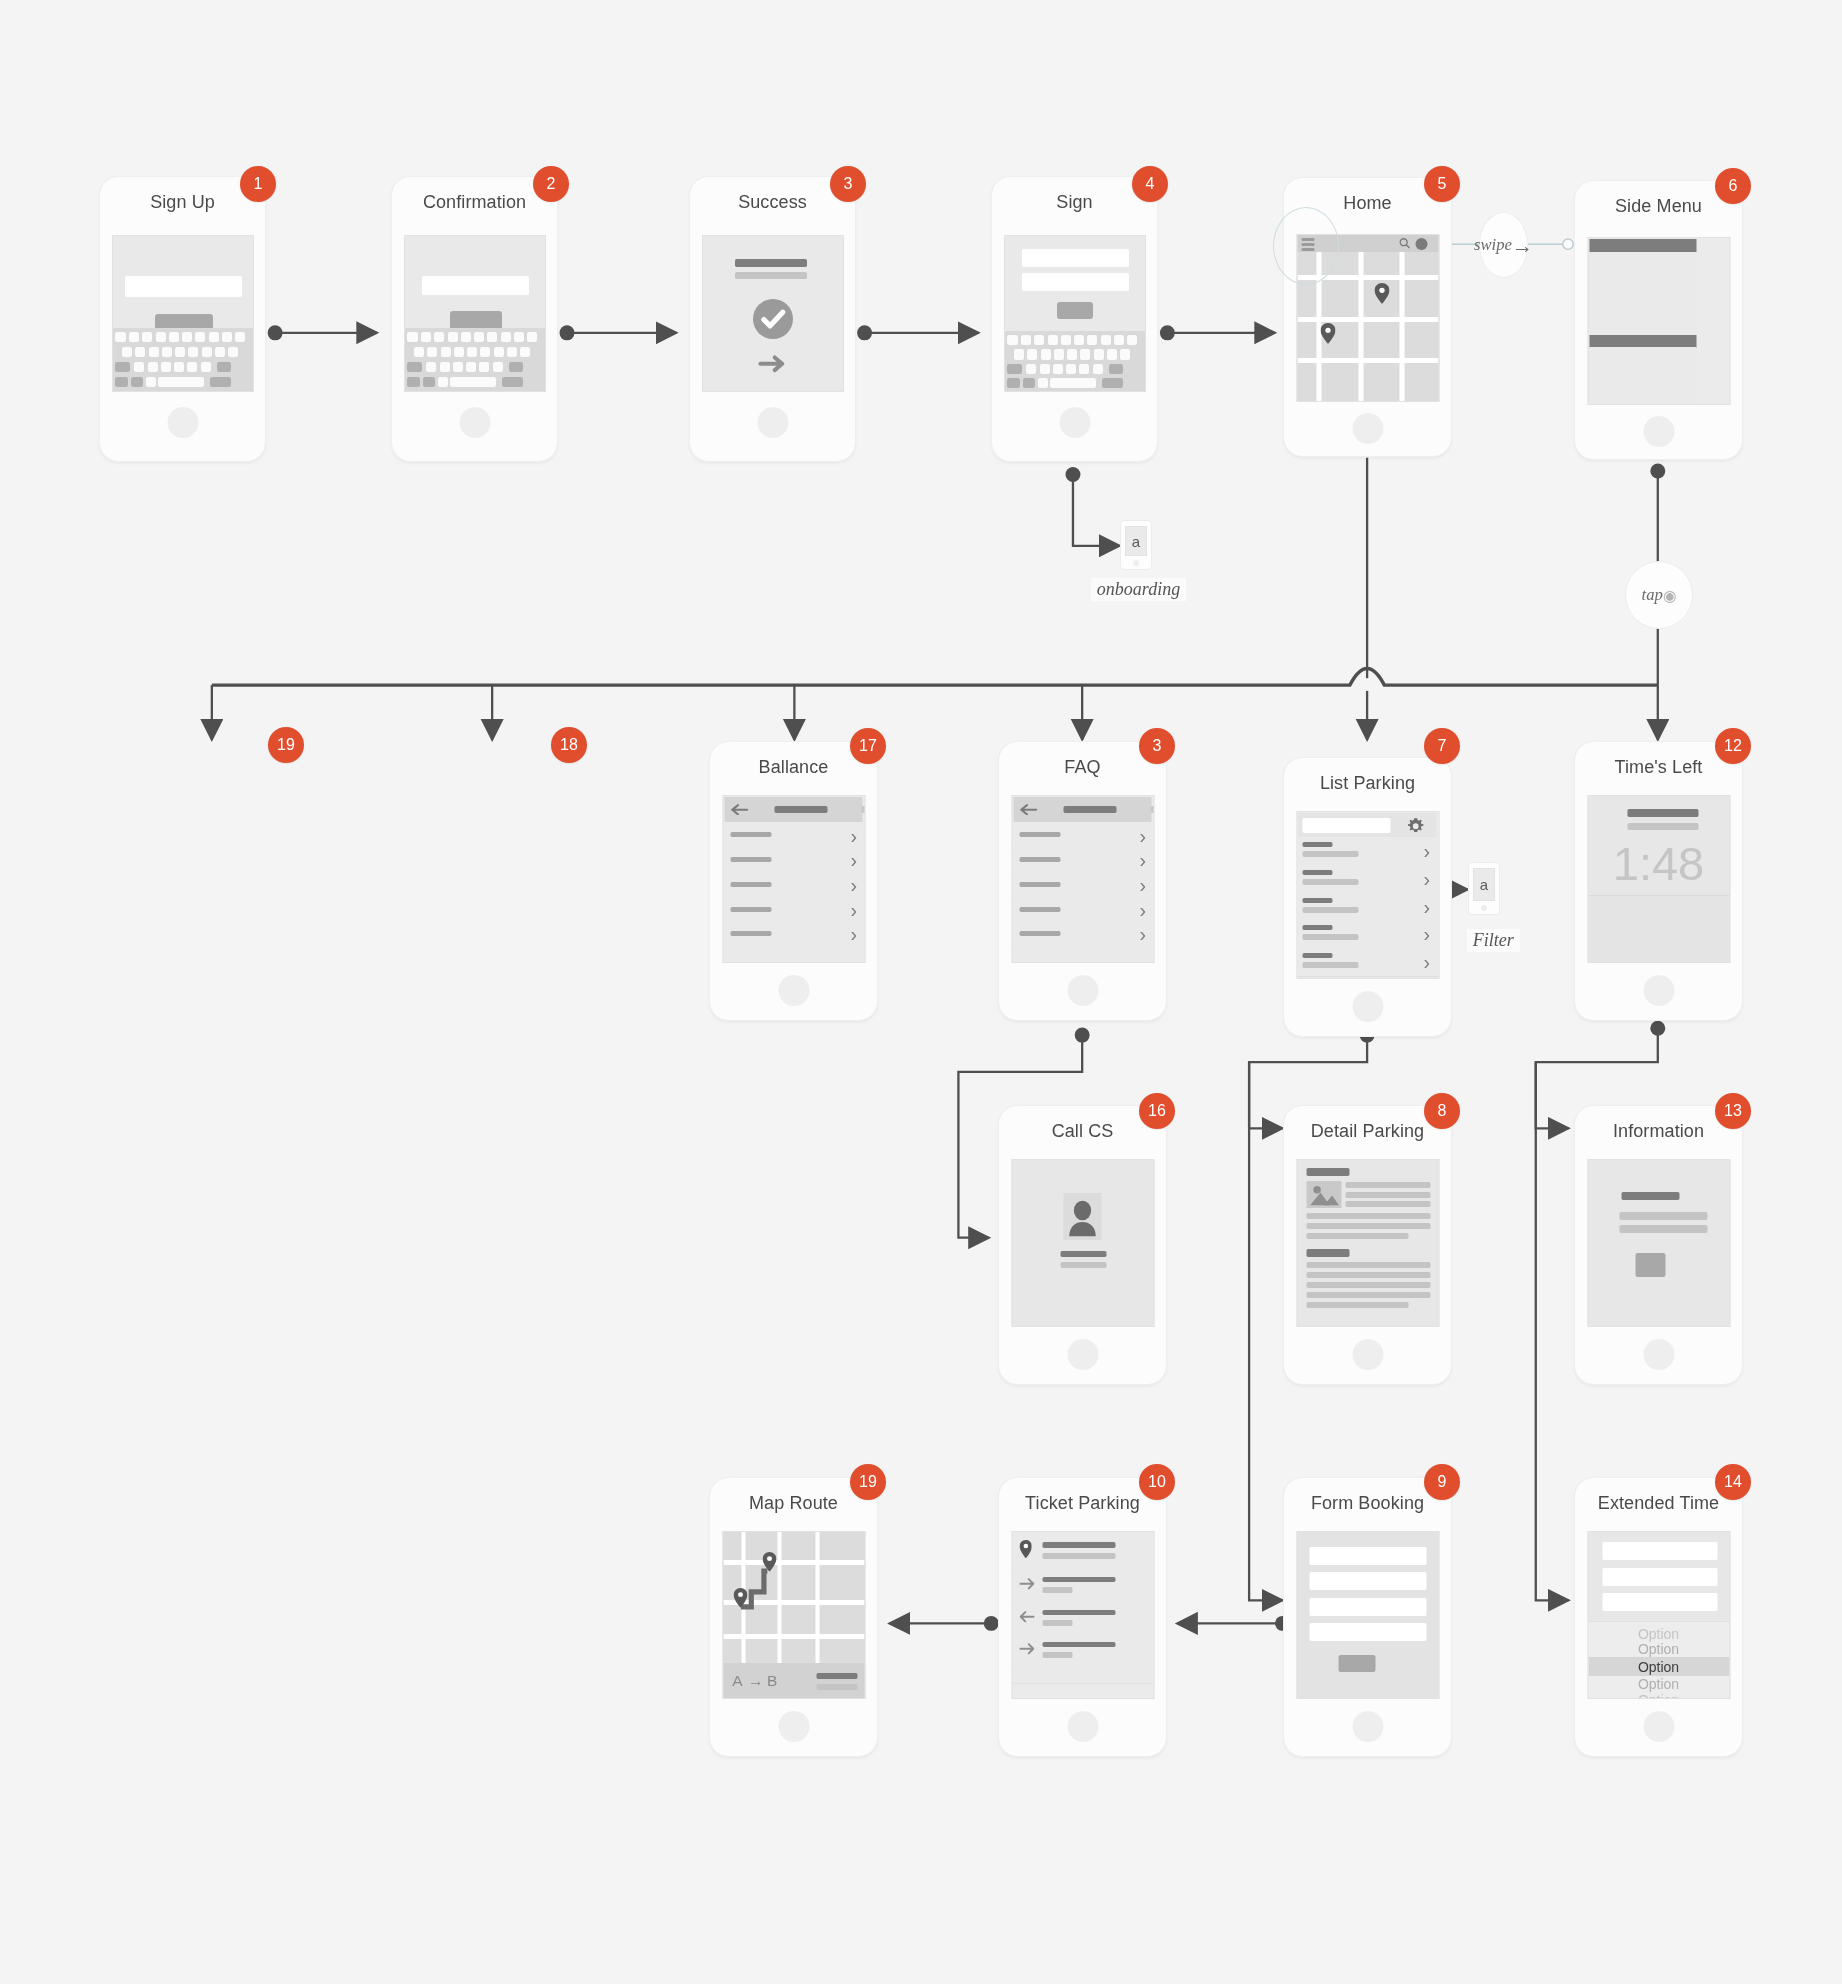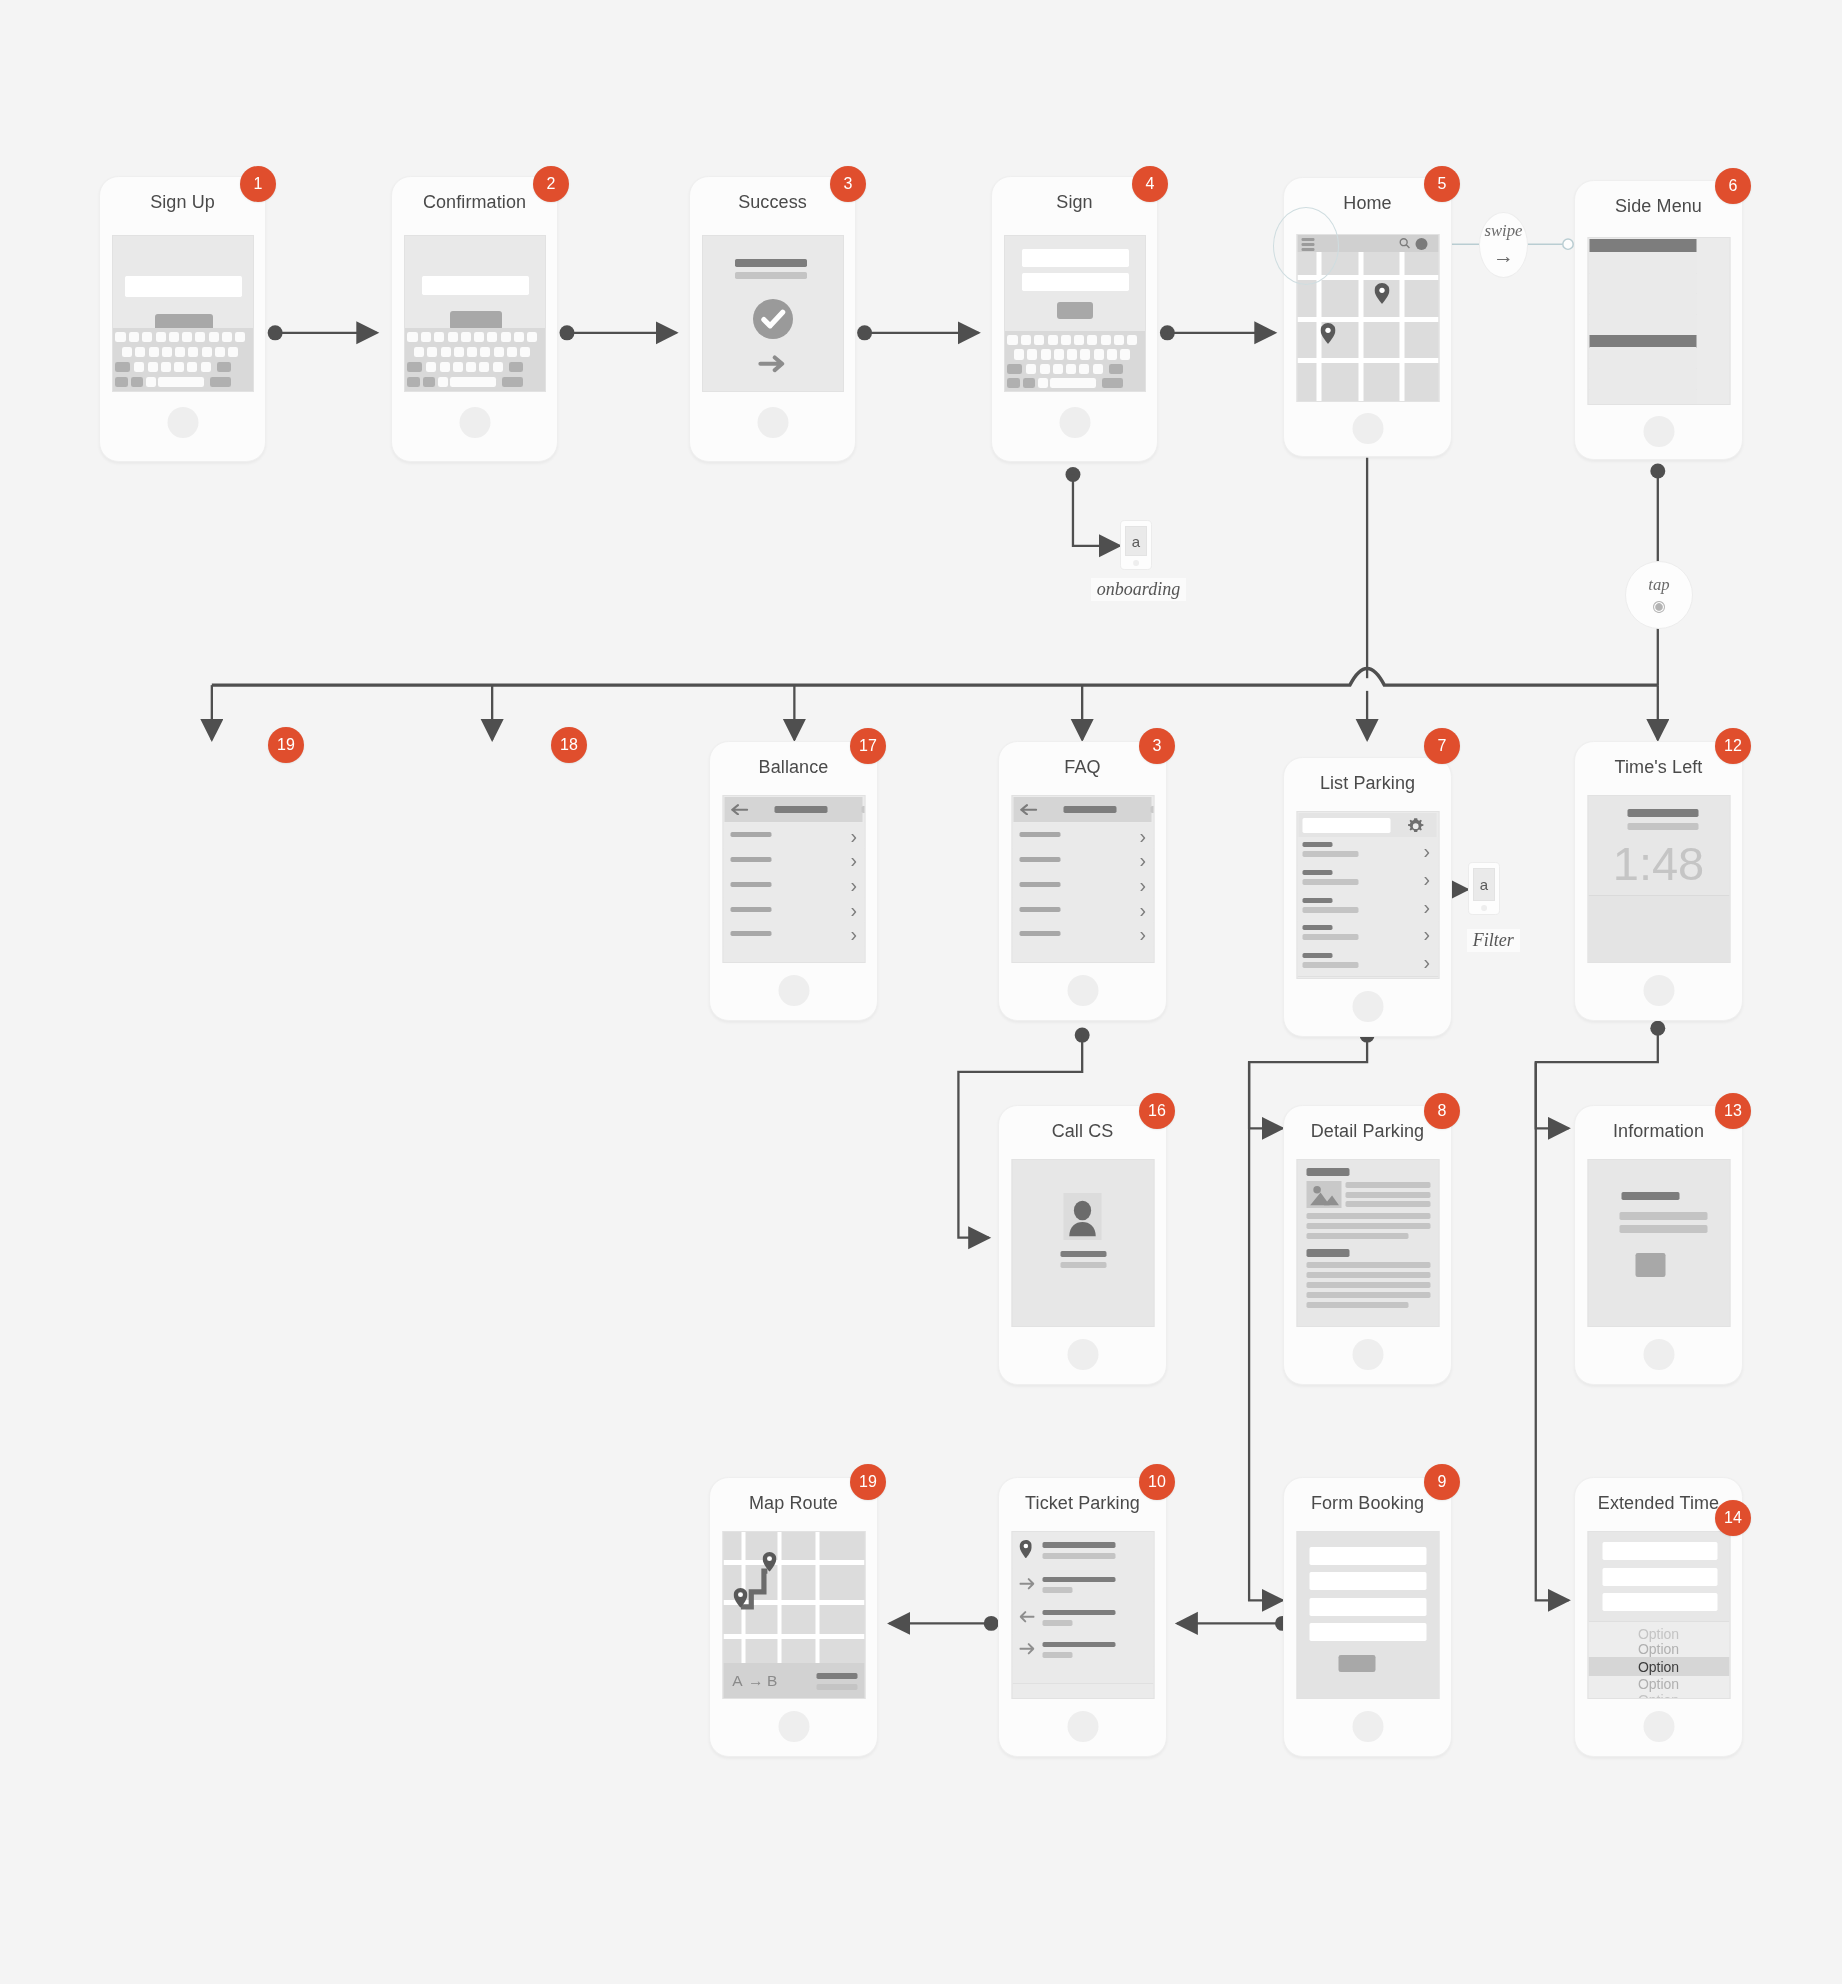--- a/index.html
+++ b/index.html
@@ -60,21 +60,21 @@
 
   
   .mapbg{position:absolute;inset:0;background:#dcdcdc;}
   .mrow{position:absolute;left:0;right:0;background:#ffffff;}
   .mcol{position:absolute;top:0;bottom:0;background:#ffffff;}
   .pin{position:absolute;}
 
   
   .gesture{
     position:absolute;background:#fdfdfd;border:0.6px solid #ededed;
-    border-radius:50%;display:flex;flex-direction:column;
+    border-radius:50%;display:flex;flex-direction:row;
     align-items:center;justify-content:center;
     font-family:"Liberation Serif",serif;font-style:italic;
     color:#6b6b6b;
   }
   .note-label{
     position:absolute;background:#fbfbfb;padding:1.2px 5.8px;
     font-family:"Liberation Serif",serif;font-style:italic;
     color:#555;font-size:18px;white-space:nowrap;
   }
   .minip{
@@ -744,18 +744,18 @@
       <div style="position:absolute;left:0;right:0;top:89px;bottom:0;background:#ededed;border-top:0.6px solid #dfdfdf;">
         <div class="opt" style="top:3.5px;color:#c4c4c4;">Option</div>
         <div class="opt" style="top:19px;color:#b0b0b0;">Option</div>
         <div class="opt" style="top:35px;color:#3d3d3d;background:#d6d6d6;padding:1.7px 0;">Option</div>
         <div class="opt" style="top:54px;color:#b0b0b0;">Option</div>
         <div class="opt" style="top:70px;color:#c4c4c4;">Option</div>
       </div>
     </div>
     <div class="home-btn" style="top:233px;"></div>
   </div>
-  <div class="badge" style="left:1715px;top:1500px;">
+  <div class="badge" style="left:1715px;top:1464px;">
     <span>14</span>
   </div>
 
 </div>
 
 
 </body></html>

